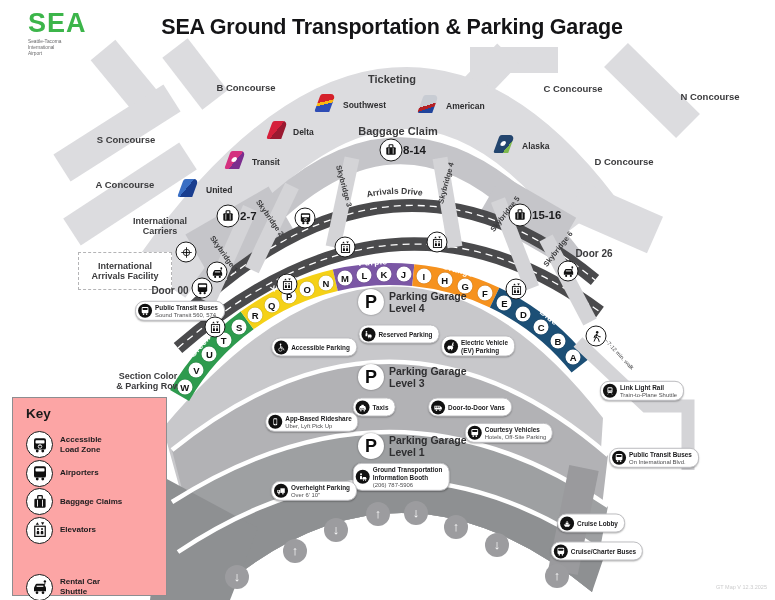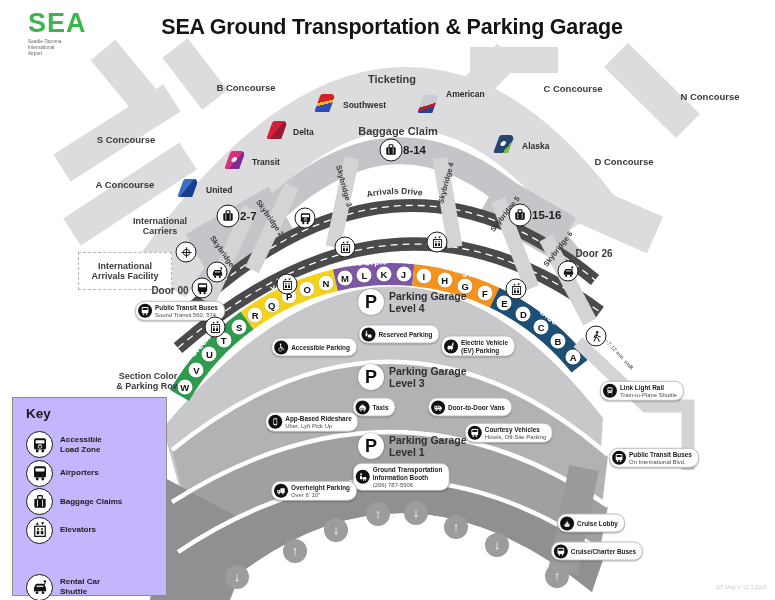--- a/index.html
+++ b/index.html
@@ -24,21 +24,21 @@
   .pl1{font-size:6.4px;font-weight:bold;color:#1c1c1e;}
   .pl2{font-size:5.9px;color:#4e4e50;}
   .pcirc{position:absolute;transform:translate(-50%,-50%);width:26px;height:26px;border-radius:50%;
         background:#fff;box-shadow:0 0 2px rgba(0,0,0,.45);color:#0d0d0d;font-weight:bold;
         font-size:18px;text-align:center;line-height:26px;}
   .lvl{position:absolute;transform:translate(0,-50%);font-size:10.5px;font-weight:bold;
         color:#2e2e30;line-height:1.15;white-space:pre-line;}
   .arrow{position:absolute;transform:translate(-50%,-50%);width:24px;height:24px;border-radius:50%;
         background:#9c9c9f;color:#fff;font-size:13px;font-weight:bold;text-align:center;line-height:24px;}
   .bagTx{position:absolute;transform:translate(0,-50%);font-size:11.5px;font-weight:bold;color:#1c1c1e;}
-  #keybox{position:absolute;left:12px;top:397px;width:153px;height:197px;background:#c4b5fd;
+  #keybox{position:absolute;left:12px;top:397px;width:153px;height:197px;background:#fca5a5;
         border:1.5px solid #8d8d90;z-index:6;}
   #keybox .kt{font-size:13.5px;font-weight:bold;color:#1a1a1a;margin:8px 0 0 13px;}
   .kitem{position:absolute;left:13px;display:flex;align-items:center;gap:7px;}
   .kic{width:25px;height:25px;border-radius:50%;background:#fff;border:1.4px solid #1a1a1a;
         display:flex;align-items:center;justify-content:center;flex:0 0 auto;}
   .klb{font-size:8px;font-weight:bold;color:#1c1c1e;line-height:1.2;white-space:pre-line;}
   #hdr-logo{position:absolute;left:28px;top:10px;}
   #hdr-logo .big{font-size:27px;font-weight:800;color:#3cb54a;letter-spacing:1px;line-height:1;}
   #hdr-logo .sub{font-size:4.8px;color:#6a6a6c;line-height:1.25;white-space:pre-line;margin-top:2px;}
   #hdr-title{position:absolute;left:392px;top:27px;transform:translate(-50%,-50%);
@@ -216,21 +216,21 @@
 &amp; Parking Row</div>
     <div class="sb" style="left: 224px; top: 254px; transform: translate(-50%, -50%) rotate(55deg);">Skybridge 1</div>
     <div class="sb" style="left: 270px; top: 218px; transform: translate(-50%, -50%) rotate(55deg);">Skybridge 2</div>
     <div class="sb" style="left: 344px; top: 186px; transform: translate(-50%, -50%) rotate(75deg);">Skybridge 3</div>
     <div class="sb" style="left: 446px; top: 183px; transform: translate(-50%, -50%) rotate(-75deg);">Skybridge 4</div>
     <div class="sb" style="left: 505px; top: 214px; transform: translate(-50%, -50%) rotate(-52deg);">Skybridge 5</div>
     <div class="sb" style="left: 558px; top: 249px; transform: translate(-50%, -50%) rotate(-52deg);">Skybridge 6</div>
     <div class="tail" style="left: 325px; top: 103px; background: linear-gradient(165deg, rgb(213, 32, 42) 42%, rgb(249, 182, 18) 42%, rgb(249, 182, 18) 56%, rgb(46, 76, 181) 56%);"></div>
     <div class="aname" style="left: 343px; top: 105px;">Southwest</div>
     <div class="tail" style="left: 428px; top: 104px; background: linear-gradient(160deg, rgb(200, 204, 211) 55%, rgb(180, 32, 37) 55%, rgb(180, 32, 37) 72%, rgb(33, 68, 155) 72%);"></div>
-    <div class="aname" style="left: 446px; top: 94px;">American</div>
+    <div class="aname" style="left: 446px; top: 106px;">American</div>
     <div class="tail" style="left: 277px; top: 130px; background: linear-gradient(115deg, rgb(213, 32, 59) 50%, rgb(154, 26, 49) 50%);"></div>
     <div class="aname" style="left: 293px; top: 132px;">Delta</div>
     <div class="tail" style="left: 235px; top: 160px; background: linear-gradient(115deg, rgb(212, 49, 127) 55%, rgb(124, 45, 142) 55%);">
       <div class="dot"></div>
     </div>
     <div class="aname" style="left: 252px; top: 162px;">Transit</div>
     <div class="tail" style="left: 188px; top: 188px; background: linear-gradient(115deg, rgb(58, 111, 196) 45%, rgb(26, 62, 143) 45%);"></div>
     <div class="aname" style="left: 206px; top: 190px;">United</div>
     <div class="tail" style="left: 504px; top: 144px; background: linear-gradient(115deg, rgb(35, 69, 110) 75%, rgb(127, 185, 78) 75%);">
       <div class="dot"></div>

